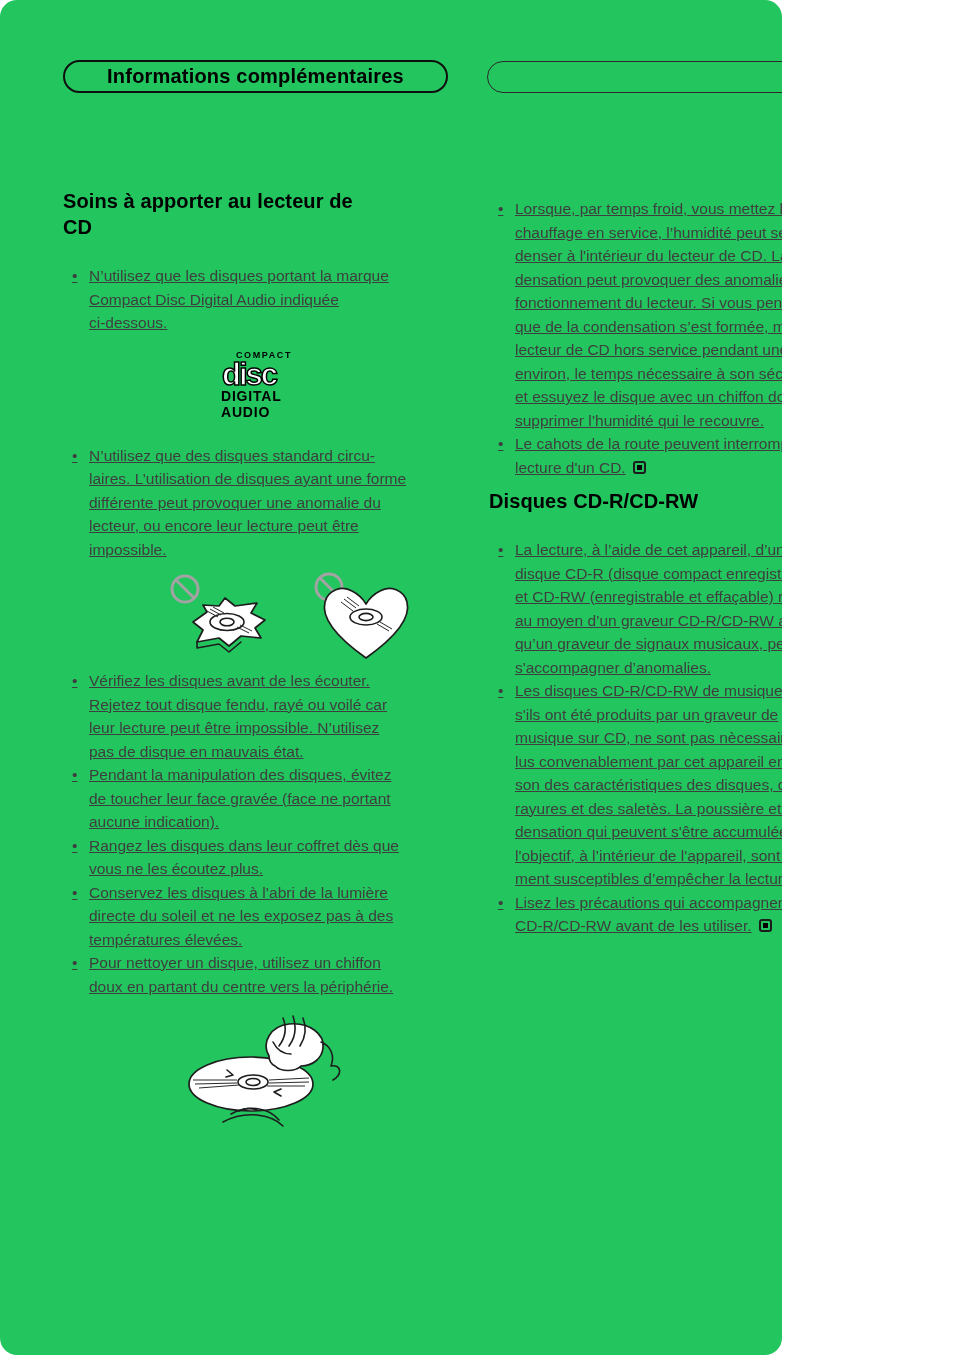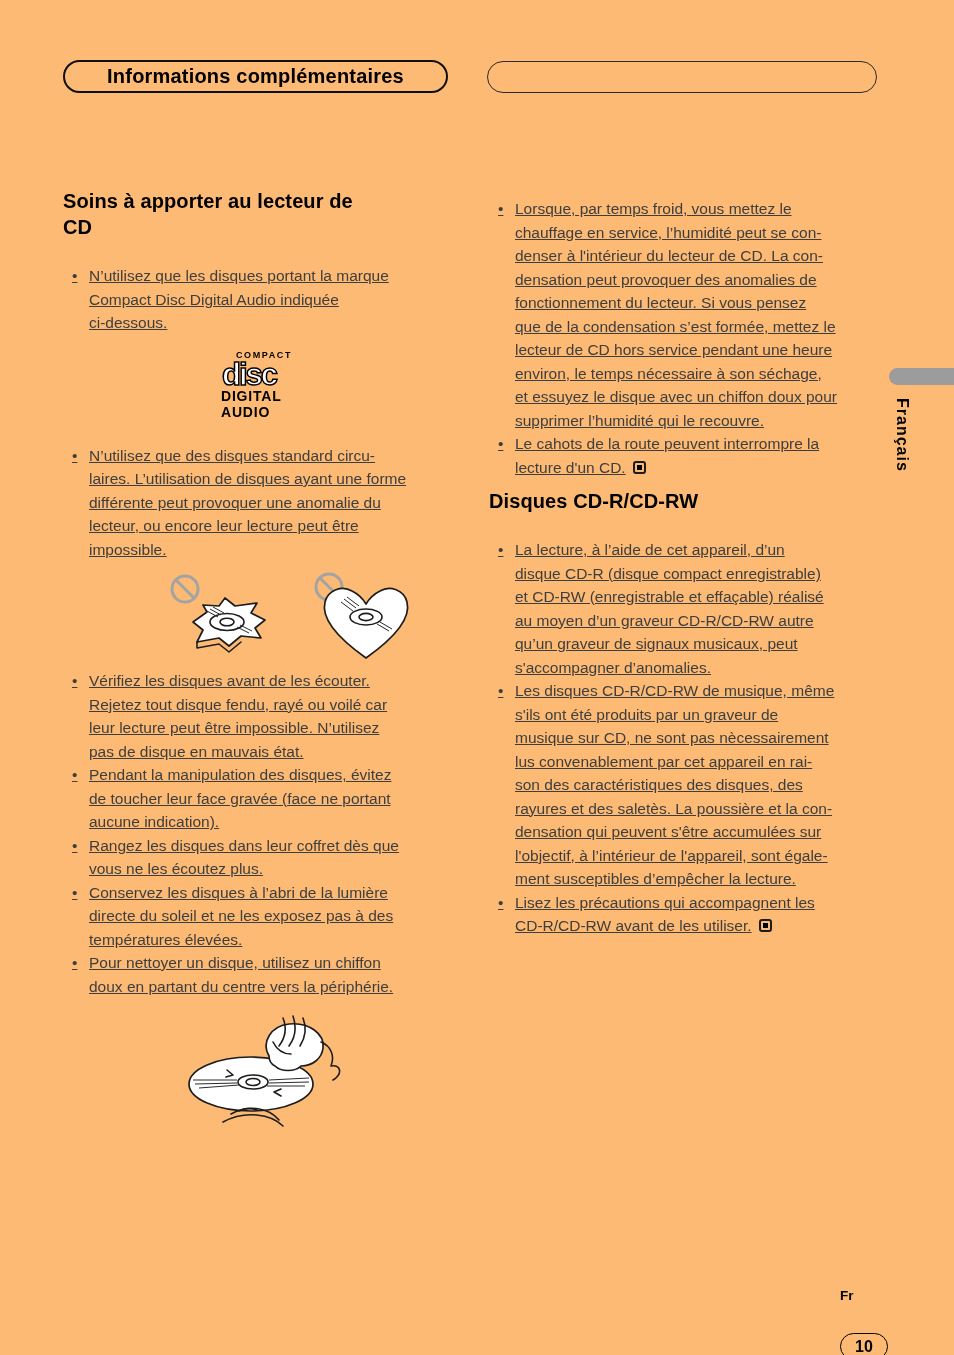--- a/index.html
+++ b/index.html
@@ -1,18 +1,18 @@
 <!DOCTYPE html>
 <html><head>
 <meta charset="utf-8">
 <style>
   html,body { margin:0; padding:0; background:#ffffff; }
   .page {
-    position:relative; width:954px; height:1355px; background:#fdba74;
-    font-family:"Liberation Sans", sans-serif; color:#3e3e3e; overflow:hidden;
+    position:relative; width:782px; height:1355px; background:#22c55e;
+    font-family:"Liberation Sans", sans-serif; color:#3e3e3e; overflow:hidden;border-radius:17px;
   }
   
   .hdr-left {
     position:absolute; left:63px; top:60px; width:381px; height:29px;
     border:2px solid #0f0f0f; border-radius:17px;
     display:flex; align-items:center; justify-content:center;
   }
   .hdr-left .hdr-title { font-weight:bold; font-size:20px; color:#000; letter-spacing:0.2px; }
   .hdr-right {
     position:absolute; left:487px; top:61px; width:388px; height:30px;

